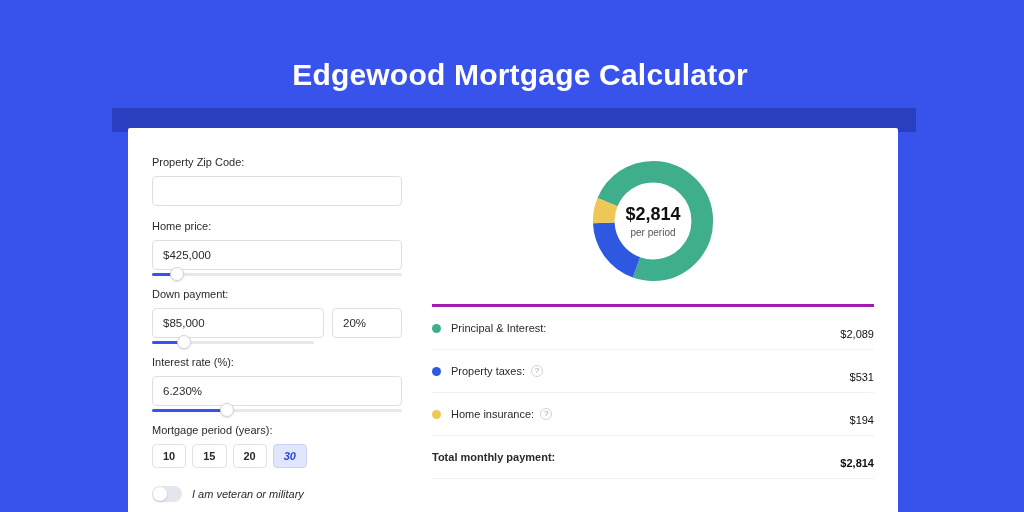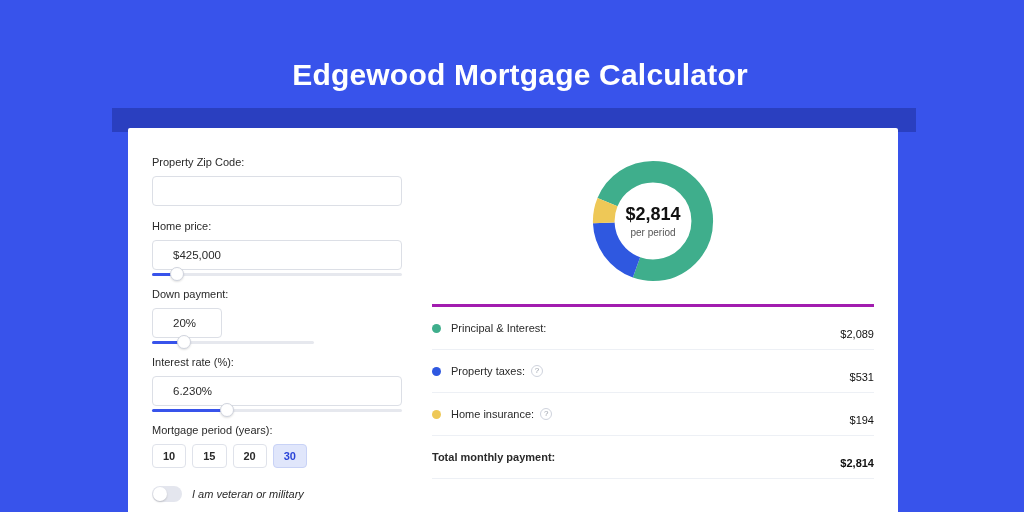--- a/index.html
+++ b/index.html
@@ -34,21 +34,21 @@
     padding: 24px 24px 0 24px;
     gap: 24px;
   }
   .left-col { width: 250px; flex: 0 0 250px; }
   .right-col { flex: 1 1 auto; padding-left: 6px; }
 
   .form-label { font-size: 11px; color: #2a2a2a; margin-bottom: 8px; margin-top: 4px; }
   .form-input {
     width: 100%; height: 30px;
     border: 1px solid #dcdfe6; border-radius: 4px;
-    padding: 0 20px; font-size: 11.5px; color: #2a2a2a;
+    padding: 0 10px; font-size: 11.5px; color: #2a2a2a;
     background: #fff;
   }
   .form-input::placeholder { color: #9aa0aa; }
   .row-split { display: flex; gap: 8px; }
   .row-split .form-input.grow { flex: 1 1 auto; }
   .row-split .form-input.small { width: 70px; flex: 0 0 70px; }
 
   .slider-track {
     position: relative; height: 12px; margin-top: -2px; margin-bottom: 4px;
   }
@@ -69,21 +69,21 @@
   }
 
   .period-row { display: flex; gap: 6px; margin-top: 2px; }
   .period-btn {
     flex: 0 0 auto; padding: 5px 10px; font-size: 11px;
     border: 1px solid #dfe2ea; border-radius: 4px;
     background: #fff; color: #2a2a2a; font-weight: 600;
     cursor: pointer;
   }
   .period-btn.selected {
-    background: #e0e6fb; color: #2a44d8; border-color: #c8d2f6;
+    background: #e0e6fb; color: #2a44d8; border-color: #c8d2f6; font-style: italic;
   }
 
   .toggle-row { display: flex; align-items: center; gap: 10px; margin-top: 18px; font-style: italic; }
   .toggle {
     width: 30px; height: 16px; border-radius: 8px;
     background: #e4e6ee; position: relative; cursor: pointer;
   }
   .toggle .knob {
     position: absolute; top: 1px; left: 1px;
     width: 14px; height: 14px; border-radius: 50%;
@@ -143,20 +143,21 @@
       <div class="form-label" style="margin-top:14px">Home price:</div>
       <input class="form-input" type="text" value="$425,000" style="">
       <div class="slider-track">
         <div class="rail"></div>
         <div class="fill" style="width:10%"></div>
         <div class="thumb" style="left:10%"></div>
       </div>
 
       <div class="form-label" style="margin-top:8px">Down payment:</div>
       <div class="row-split">
+        <input class="form-input grow" type="text" value="$85,000" style="">
         <input class="form-input small" type="text" value="20%" style="">
       </div>
       <div class="slider-track" style="width:162px">
         <div class="rail"></div>
         <div class="fill" style="width:20%"></div>
         <div class="thumb" style="left:20%"></div>
       </div>
 
       <div class="form-label" style="margin-top:8px">Interest rate (%):</div>
       <input class="form-input" type="text" value="6.230%" style="">

